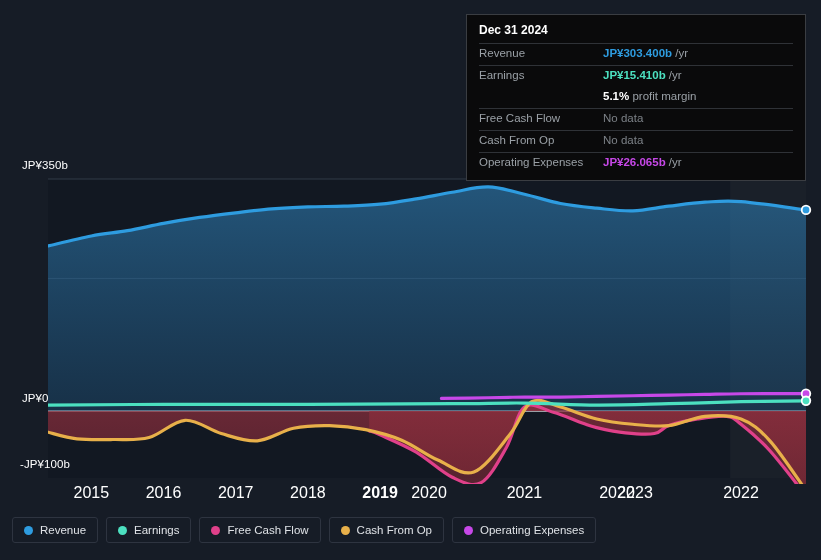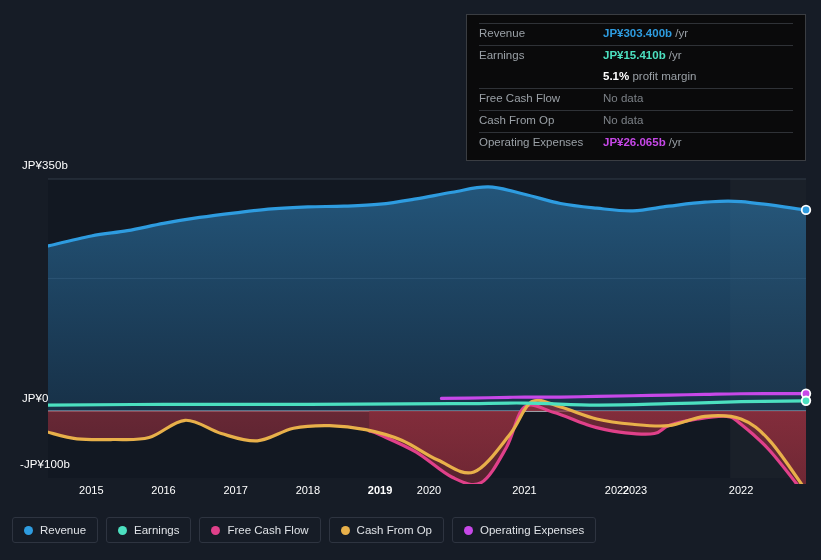--- a/index.html
+++ b/index.html
@@ -43,21 +43,21 @@
     white-space: nowrap;
     letter-spacing: 0.1px;
   }
   #y-label-top   { left: 22px;  top: 159px; }
   #y-label-zero  { left: 22px;  top: 392px; }
   #y-label-bot   { left: 20px;  top: 458px; }
 
   .x-tick {
     position: absolute;
     top: 484px;
-    font-size: 11px;
+    font-size: 16px;
     color: #ffffff;
     transform: translateX(-50%);
     white-space: nowrap;
   }
 
   
   #tooltip {
     position: absolute;
     left: 466px;
     top: 14px;
@@ -174,20 +174,21 @@
         <div class="x-tick" style="left: 380.076px; font-weight: bold;">2019</div>
         <div class="x-tick" style="left: 429px;">2020</div>
         <div class="x-tick" style="left: 524.457px;">2021</div>
         <div class="x-tick" style="left: 617px;">2022</div>
         <div class="x-tick" style="left: 635px;">2023</div>
         <div class="x-tick" style="left: 741.029px;">2022</div>
       </div>
   </div>
 
   <div id="tooltip">
+    <div id="tooltip-date">Dec 31 2024</div>
     <div id="tooltip-rows">
         <div class="tt-row">
           <div class="tt-label">Revenue</div>
           <div class="tt-value"><span class="num" style="color: rgb(46, 156, 224);">JP¥303.400b</span><span class="unit"> /yr</span></div>
         </div>
         <div class="tt-row">
           <div class="tt-label">Earnings</div>
           <div class="tt-value"><span class="num" style="color: rgb(76, 224, 192);">JP¥15.410b</span><span class="unit"> /yr</span></div>
         </div>
         <div class="tt-row no-rule">

